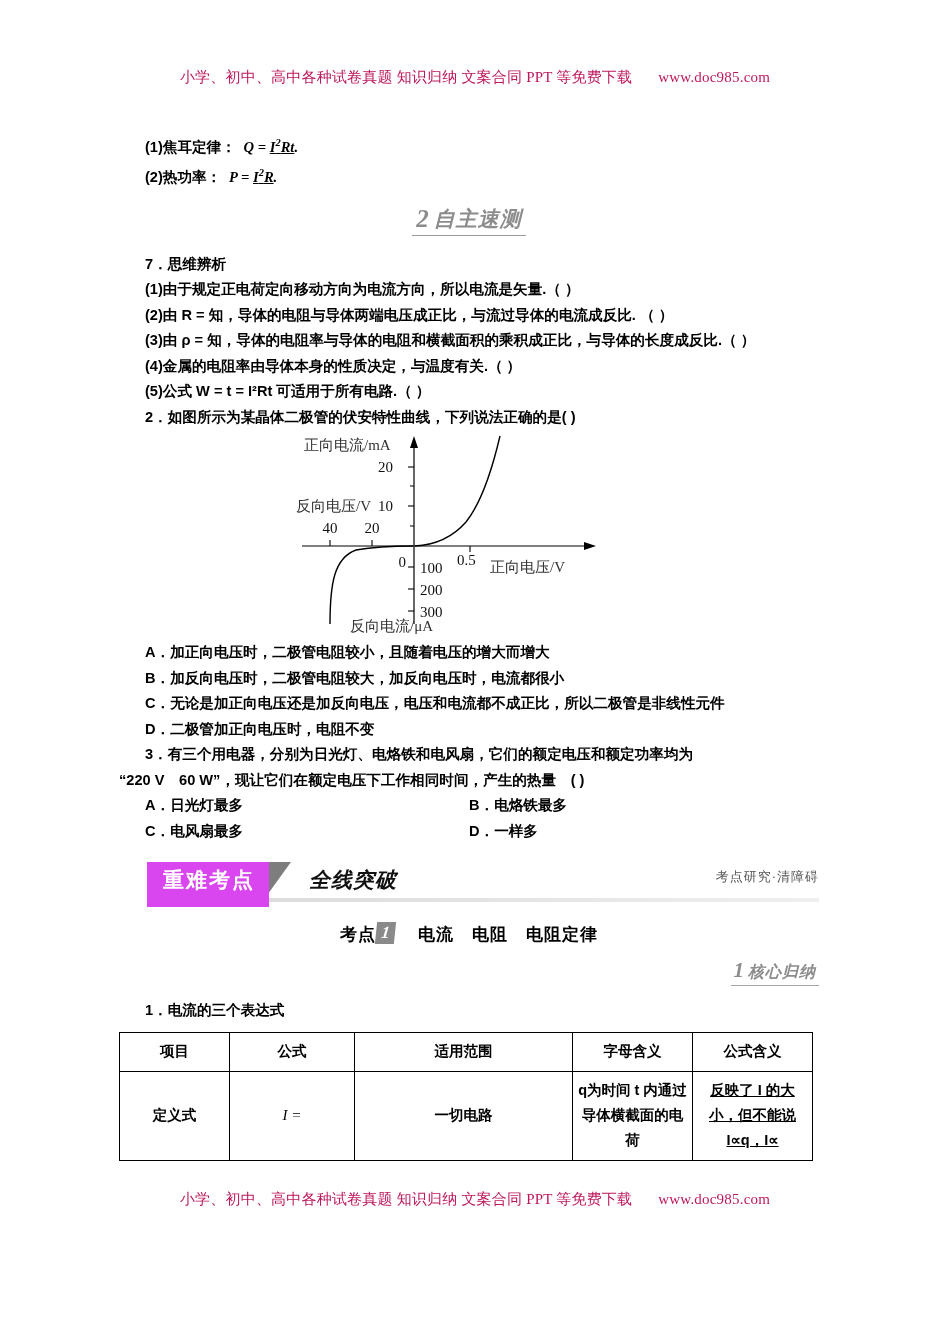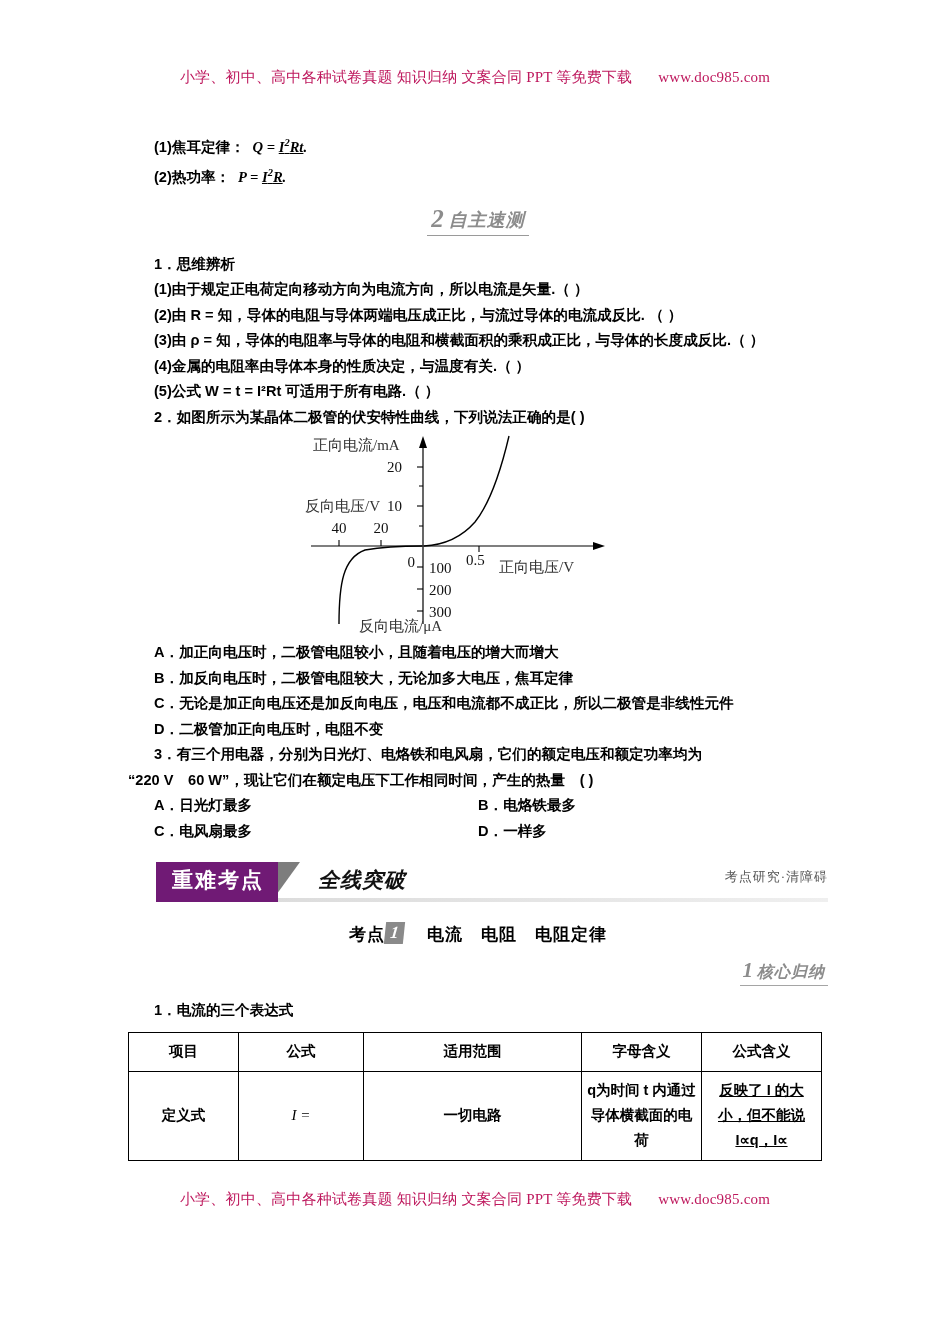--- a/index.html
+++ b/index.html
@@ -34,21 +34,21 @@
     letter-spacing: 0.2px;
     white-space: nowrap;
   }
   .watermark .url { margin-left: 26px; }
   .wm-top { top: 68px; }
   .wm-bottom { top: 1190px; }
 
   
   .content {
     position: absolute;
-    left: 128px;
+    left: 119px;
     top: 130px;
     width: 700px;
   }
 
   .line {
     font-family: "Liberation Sans", sans-serif;
     font-weight: bold;
     font-size: 14.6px;
     line-height: 25.5px;
     color: #000;
@@ -85,21 +85,21 @@
   }
   .sec-head .num {
     font-family: "Liberation Serif", serif;
     font-size: 25px;
     font-weight: bold;
     font-style: italic;
     vertical-align: -1px;
   }
   .sec-head .txt {
     font-family: "Liberation Sans", sans-serif;
-    font-size: 18px;
+    font-size: 21px;
     font-weight: bold;
     font-style: italic;
     margin-left: 5px;
     letter-spacing: 1px;
   }
 
   
   .figure {
     position: relative;
     height: 200px;
@@ -122,29 +122,29 @@
     left: 28px;
     top: 36px;
     width: 672px;
     height: 4px;
     background: linear-gradient(to right, #d8d8d8, #efefef);
   }
   .banner-tag {
     position: absolute;
     left: 28px;
     top: 0;
-    height: 24px;
-    background: #701a75;
+    height: 45px;
+    background: #d946ef;
     color: #fff;
     font-family: "Liberation Sans", sans-serif;
     font-size: 21px;
     font-weight: bold;
     letter-spacing: 2px;
     line-height: 36px;
-    padding: 0 14px 16px 16px;
+    padding: 0 14px 0 16px;
   }
   .banner-chev {
     position: absolute;
     left: 146px;
     top: 0;
     width: 0;
     height: 0;
     border-top: 36px solid #7d7d7d;
     border-right: 26px solid transparent;
   }
@@ -283,21 +283,21 @@
       <span>(2)热功率：</span>
       <span class="formula">&nbsp;<span class="mi" style="font-style:italic;font-weight:bold;">P</span> = <span class="uline"><span style="font-style:italic;">I</span><span class="sup">2</span><span style="font-style:italic;">R</span></span>.</span>
     </p>
 
     <div class="sec-head">
       <span class="inner">
         <span class="num">2</span><span class="txt">自主速测</span>
       </span>
     </div>
 
-    <p class="line indent">1．思维辨析</p>
+    <p class="line indent">7．思维辨析</p>
     <p class="line indent">(1)由于规定正电荷定向移动方向为电流方向，所以电流是矢量.（ ）</p>
     <p class="line indent">(2)由 R = 知，导体的电阻与导体两端电压成正比，与流过导体的电流成反比. （ ）</p>
     <p class="line indent">(3)由 ρ = 知，导体的电阻率与导体的电阻和横截面积的乘积成正比，与导体的长度成反比.（ ）</p>
     <p class="line indent">(4)金属的电阻率由导体本身的性质决定，与温度有关.（ ）</p>
     <p class="line indent">(5)公式 W = t = I²Rt 可适用于所有电路.（ ）</p>
 
     <p class="line indent">2．如图所示为某晶体二极管的伏安特性曲线，下列说法正确的是(      )</p>
 
     <div class="figure">
       <svg width="380" height="200" viewBox="0 0 380 200">
@@ -336,21 +336,21 @@
         <text x="126" y="139" font-family="Liberation Serif, serif" font-size="15" fill="#111">100</text>
         <text x="126" y="161" font-family="Liberation Serif, serif" font-size="15" fill="#111">200</text>
         <text x="126" y="183" font-family="Liberation Serif, serif" font-size="15" fill="#111">300</text>
         <text x="163" y="131" font-family="Liberation Serif, serif" font-size="15" fill="#111">0.5</text>
         <text x="196" y="138" font-family="Liberation Serif, serif" font-size="15" fill="#333">正向电压/V</text>
         <text x="56" y="197" font-family="Liberation Serif, serif" font-size="15" fill="#333">反向电流/μA</text>
       </svg>
     </div>
 
     <p class="line indent">A．加正向电压时，二极管电阻较小，且随着电压的增大而增大</p>
-    <p class="line indent">B．加反向电压时，二极管电阻较大，无论加多大电压，焦耳定律</p>
+    <p class="line indent">B．加反向电压时，二极管电阻较大，加反向电压时，电流都很小</p>
     <p class="line indent">C．无论是加正向电压还是加反向电压，电压和电流都不成正比，所以二极管是非线性元件</p>
     <p class="line indent">D．二极管加正向电压时，电阻不变</p>
 
     <p class="line indent">3．有三个用电器，分别为日光灯、电烙铁和电风扇，它们的额定电压和额定功率均为</p>
     <p class="line">“220 V　60 W”，现让它们在额定电压下工作相同时间，产生的热量　(      )</p>
     <div class="opt-row">
       <p class="line indent col">A．日光灯最多</p>
       <p class="line col">B．电烙铁最多</p>
     </div>
     <div class="opt-row">

